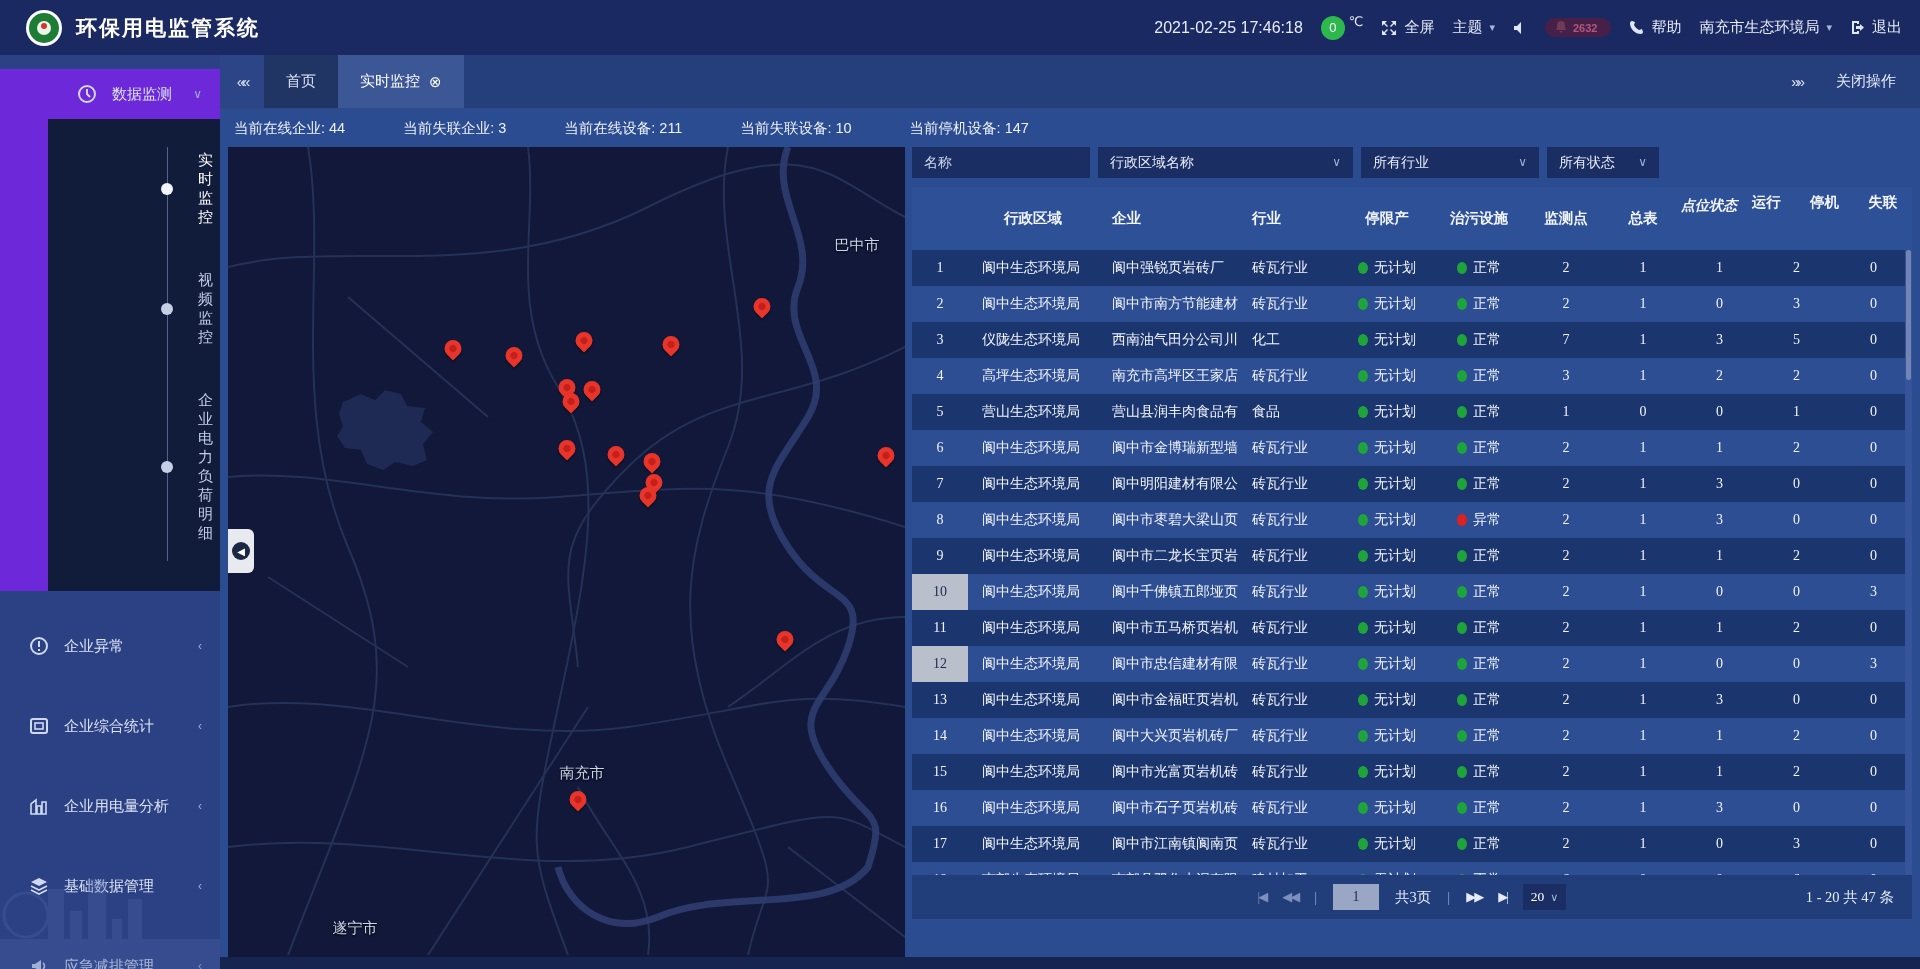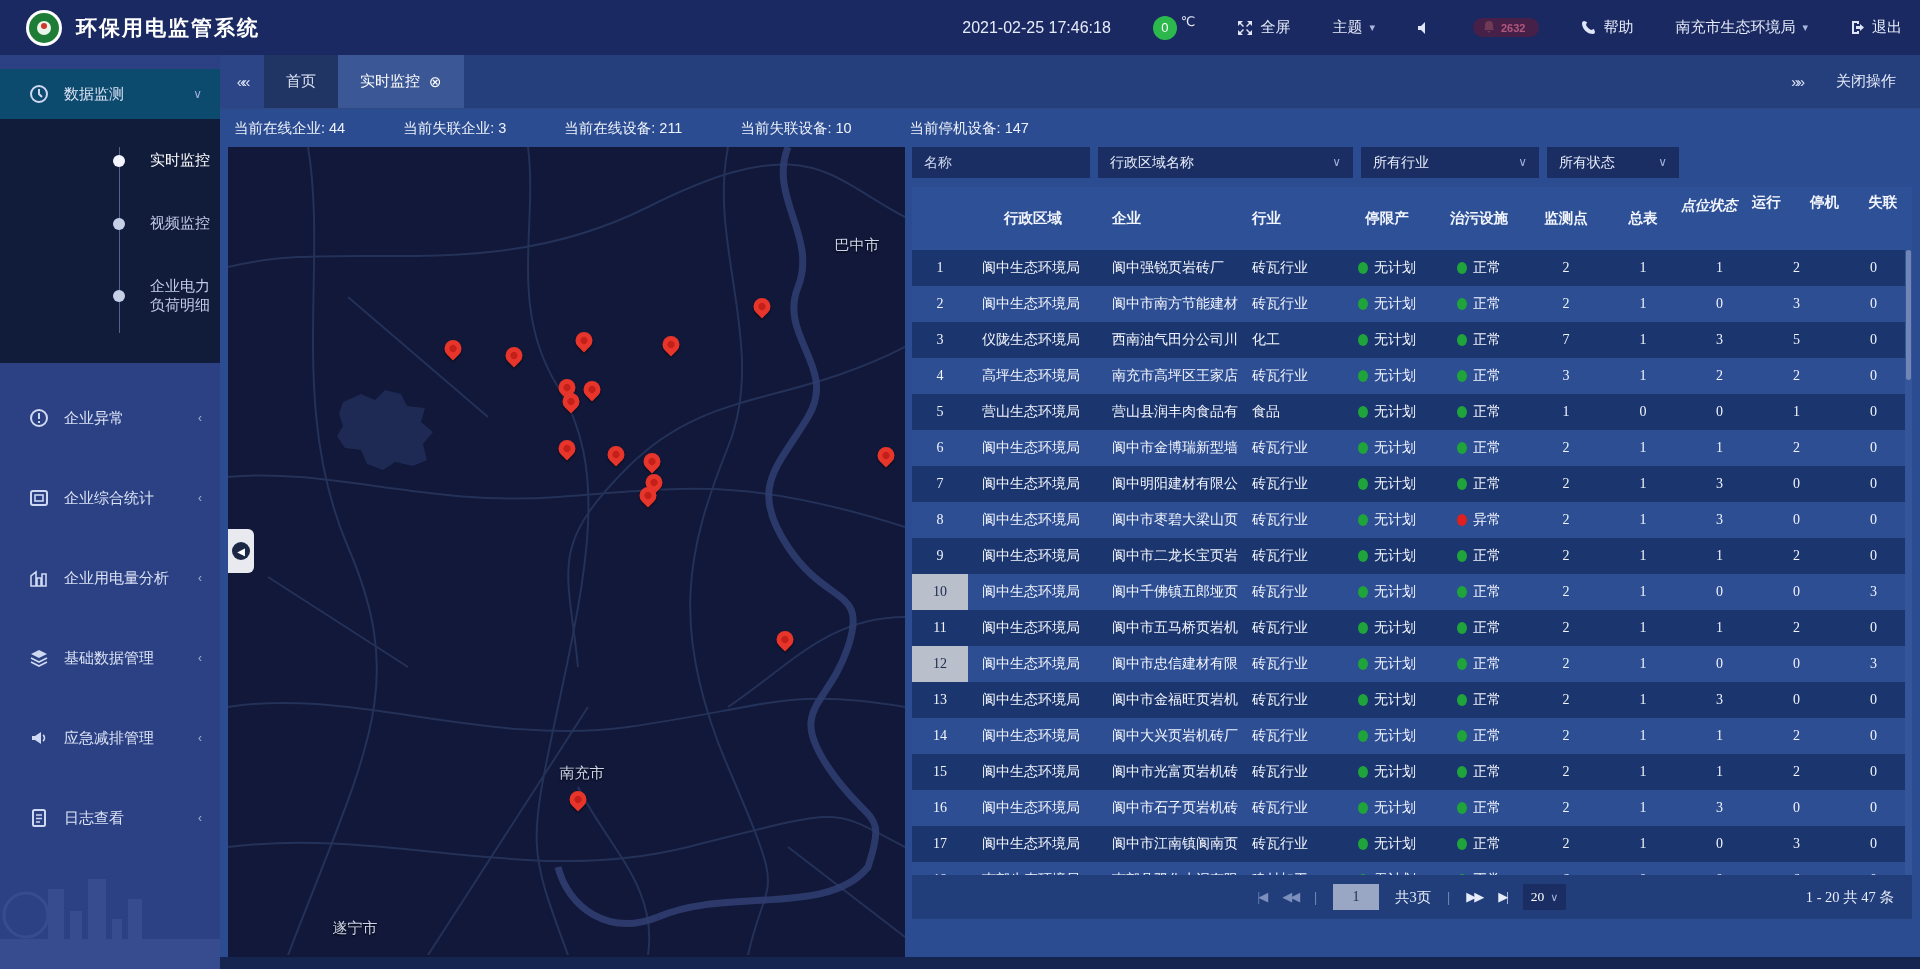--- a/index.html
+++ b/index.html
@@ -7,21 +7,21 @@
     font-family:"Liberation Sans","DejaVu Sans",sans-serif; background:#16244e; color:#fff; }
 
   
   .app-header { height:55px; background:#1a2961; display:flex; align-items:center; padding:0 18px; }
   .logo { width:36px; height:36px; border-radius:50%; background:#ffffff; margin-left:8px;
     display:flex; align-items:center; justify-content:center; position:relative; }
   .logo-inner { width:30px; height:30px; border-radius:50%; background:#1d7d36; display:flex; align-items:center; justify-content:center; }
   .logo-core { width:14px; height:14px; border-radius:50%; background:#eaf4ea; position:relative; }
   .logo-core::after { content:""; position:absolute; left:4px; top:2px; width:6px; height:6px; border-radius:50%; background:#d1352b; }
   .app-title { font-size:21px; font-weight:bold; letter-spacing:2px; margin-left:14px; }
-  .header-right { margin-left:auto; display:flex; align-items:center; gap:42px; font-size:15px; color:#e7ecfa; }
+  .header-right { margin-left:auto; display:flex; align-items:center; gap:18px; font-size:15px; color:#e7ecfa; }
   .datetime { font-size:16px; }
   .temp { display:flex; align-items:flex-start; gap:4px; }
   .temp-badge { width:24px; height:24px; border-radius:50%; background:#2db84d; color:#fff; font-size:13px;
     display:flex; align-items:center; justify-content:center; }
   .temp-unit { font-size:13px; margin-top:-2px; }
   .hdr-item { display:flex; align-items:center; gap:7px; cursor:pointer; white-space:nowrap; }
   .hdr-item svg { display:block; }
   .caret { font-size:11px; color:#aab8dd; }
   .notif-pill { background:#47204a; border-radius:12px; padding:3px 14px 3px 10px; display:flex; align-items:center; gap:6px; }
   .notif-count { color:#b0587c; font-size:11px; font-weight:bold; }
@@ -30,21 +30,21 @@
   .main-row { display:flex; height:914px; }
   .sidebar { width:220px; background:#2c4183; position:relative; overflow:hidden; flex:none; }
   .right-zone { flex:1; display:flex; flex-direction:column; min-width:0; }
 
   
   .nav-group { position:relative; }
   .nav-group-head { display:flex; align-items:center; height:50px; padding:0 18px 0 28px;
     font-size:15px; color:#dbe3f6; cursor:pointer; margin-top:30px; }
   .nav-group-head .nav-icon { width:22px; margin-right:14px; display:flex; align-items:center; justify-content:center; color:#cfd9f2; }
   .nav-chevron { margin-left:auto; font-size:12px; color:#9fb0d9; }
-  .nav-group.expanded { background:#0c4a6e; }
+  .nav-group.expanded { background:#6d28d9;padding-left:48px; }
   .nav-group.expanded .nav-group-head { margin-top:14px; }
   .submenu { background:#111b3a; padding:10px 0 26px 0; position:relative; }
   .submenu-line { position:absolute; left:119px; top:28px; bottom:30px; width:1px; background:#5a6globals; background:#55628f; }
   .submenu-item { position:relative; padding:22px 0 22px 150px; font-size:15px; color:#c3cdea; cursor:pointer; }
   .submenu-item .dot { position:absolute; left:113px; top:50%; transform:translateY(-50%);
     width:12px; height:12px; border-radius:50%; background:#c7cfe6; }
   .submenu-item.active { color:#ffffff; }
   .submenu-item.active .dot { background:#f2f5fd; }
   .skyline { position:absolute; bottom:0; left:0; right:0; height:150px; opacity:.35; }
 
@@ -84,21 +84,21 @@
 
   
   .panel { width:1000px; margin-left:7px; position:relative; height:772px; flex:none;font-family:Liberation Serif, serif; }
   .filter-bar { height:40px; display:flex; gap:8px; align-items:flex-start; }
   .f-input { height:31px; background:#1b2e63; border:none; color:#fff; font-size:14px; padding:0 12px;
     font-family:inherit; }
   .f-input::placeholder { color:#cfd8ef; }
   .f-select { height:31px; background:#1b2e63; color:#e7ecfa; font-size:14px; display:flex; align-items:center;
     padding:0 12px; cursor:pointer; }
   .f-select .sel-caret { margin-left:auto; color:#9fb0d9; font-size:12px; }
-  .w-name { width:178px; } .w-region { width:255px; } .w-industry { width:178px; } .w-status { width:132px; }
+  .w-name { width:178px; } .w-region { width:255px; } .w-industry { width:178px; } .w-status { width:112px; }
 
   
   .table { position:absolute; top:40px; left:0; right:0; bottom:0; overflow:hidden; }
   .thead { height:63px; background:#2d5097; display:flex; font-size:14.5px; font-weight:bold; color:#f2f5fd; }
   .th { display:flex; align-items:center; justify-content:center; }
   .th.left { justify-content:flex-start; padding-left:14px; }
   .th-group { display:flex; flex-direction:row; }
   .th-group .g-label { height:30px; display:flex; align-items:flex-end; justify-content:center;
     font-style:italic; font-size:14px; padding-bottom:2px; }
   .th-group .g-subs { flex:1; display:flex; }

